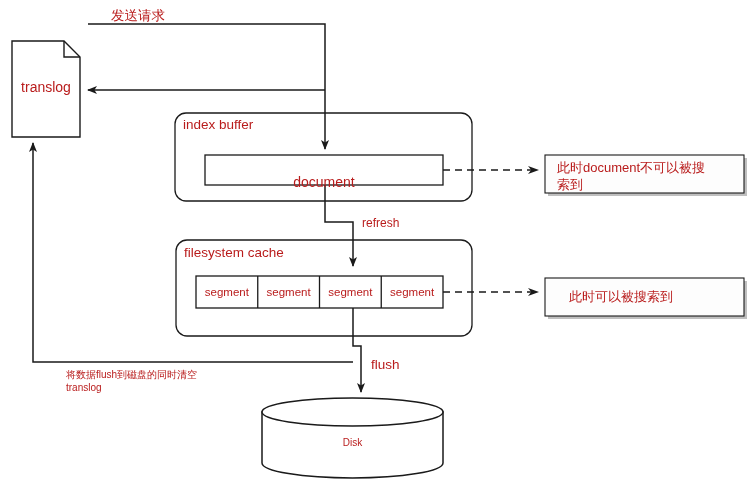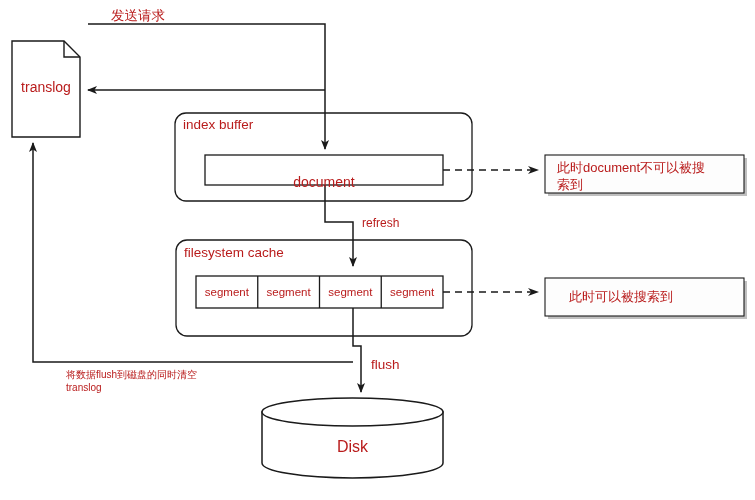--- a/index.html
+++ b/index.html
@@ -96,21 +96,21 @@
 
   <div class="lbl" style="left:205px;top:174px;width:238px;text-align:center;font-size:14px;">document</div>
 
   <div class="lbl" style="left:184px;top:245px;font-size:13.5px;">filesystem cache</div>
 
   <div class="lbl" style="left:196px;top:285px;width:61.75px;text-align:center;font-size:11.5px;">segment</div>
   <div class="lbl" style="left:257.75px;top:285px;width:61.75px;text-align:center;font-size:11.5px;">segment</div>
   <div class="lbl" style="left:319.5px;top:285px;width:61.75px;text-align:center;font-size:11.5px;">segment</div>
   <div class="lbl" style="left:381.25px;top:285px;width:61.75px;text-align:center;font-size:11.5px;">segment</div>
 
-  <div class="lbl" style="left:262px;top:437px;width:181px;text-align:center;font-size:16px;">Disk</div>
+  <div class="lbl" style="left:262px;top:437px;width:181px;text-align:center;font-size:10px;">Disk</div>
 
   <div class="lbl" style="left:557px;top:160px;width:182px;font-size:13px;line-height:1.3;">此时document不可以被搜
 索到</div>
 
   <div class="lbl" style="left:561px;top:289px;width:180px;font-size:13px;margin-left:8px;">此时可以被搜索到</div>
 
   <div class="lbl" style="left:111px;top:8px;font-size:13.5px;">发送请求</div>
 
 
   <div class="lbl" style="left:362px;top:216px;font-size:12px;">refresh</div>

